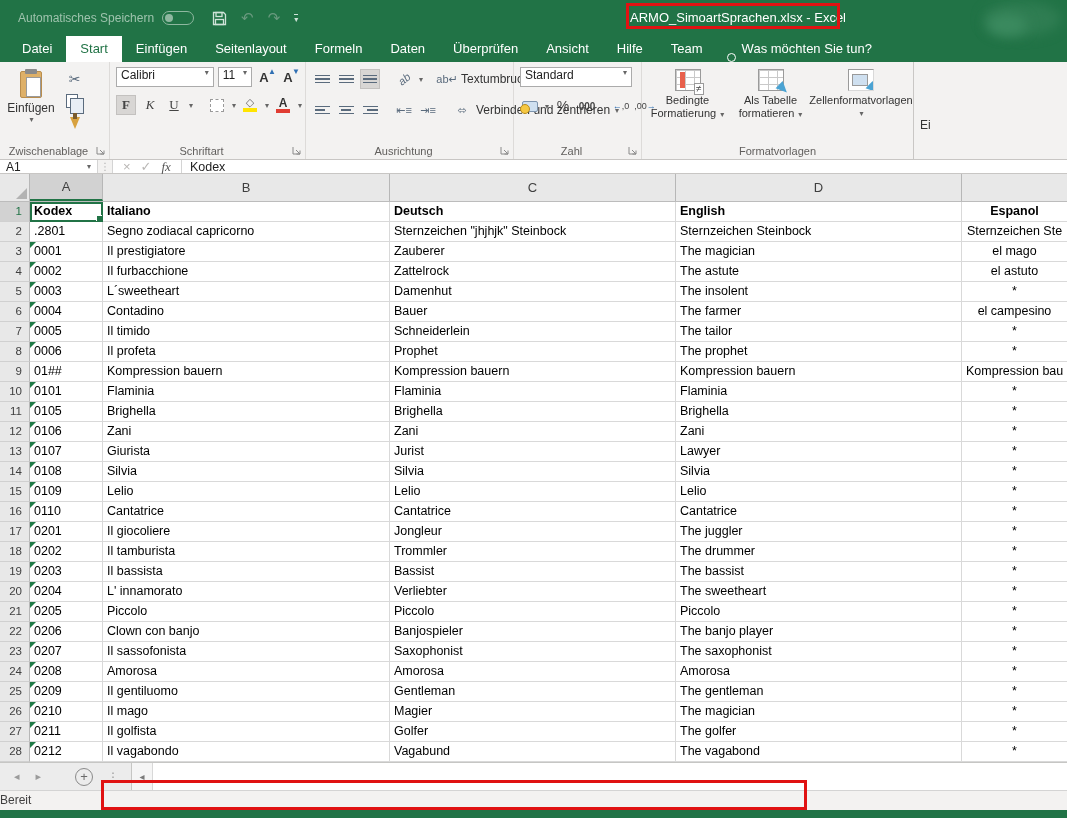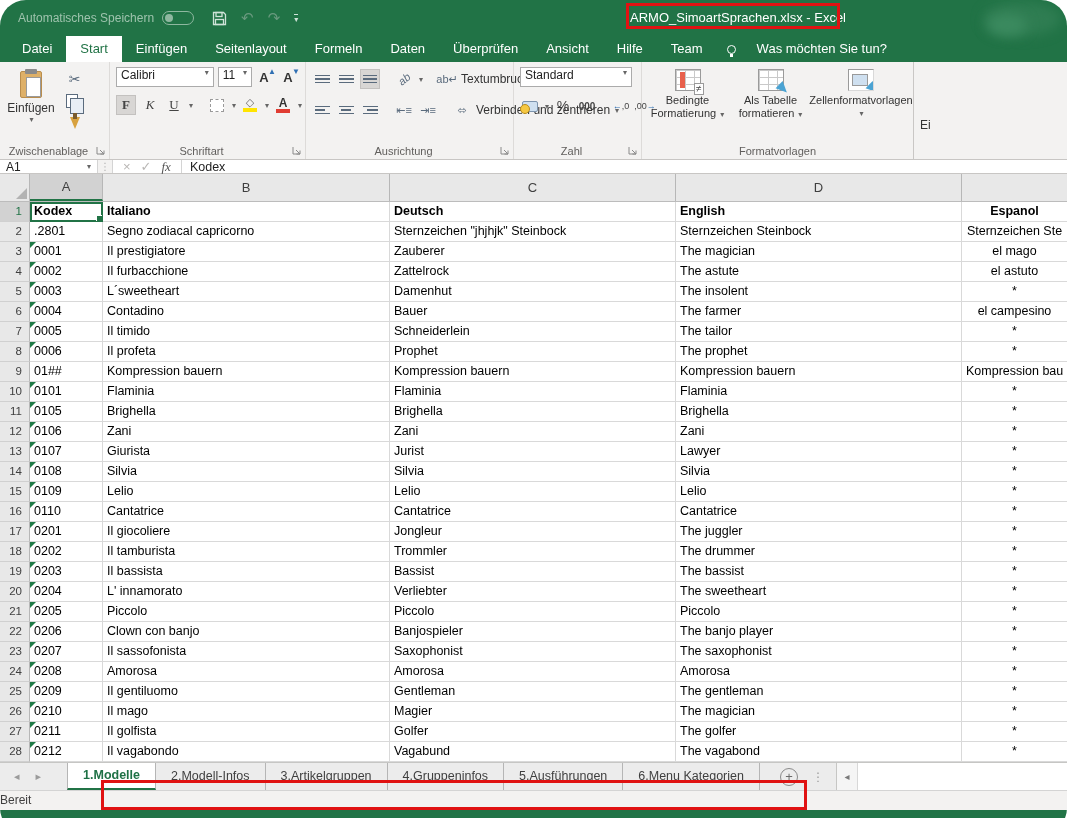--- a/index.html
+++ b/index.html
@@ -1,37 +1,37 @@
 <!DOCTYPE html>
 <html><head>
 <meta charset="utf-8">
 <style>
   * { margin:0; padding:0; box-sizing:border-box; }
   html,body { background:#fff; }
   body { font-family:"Liberation Sans", sans-serif; }
-  #app { position:relative; width:1067px; height:834px; overflow:hidden; background:#fff;border-radius:26px; }
+  #app { position:relative; width:1067px; height:834px; overflow:hidden; background:#fff; }
 
   
   .titlebar { position:relative; height:36px; background:#217346; display:flex; align-items:center; padding:0 10px; color:#fff; }
   .autosave-label { color:#9ec3ad; font-size:12px; margin-left:8px; }
   .toggle { width:32px; height:14px; border:1px solid #8fb8a0; border-radius:8px; margin-left:8px; position:relative; }
   .toggle .knob { position:absolute; left:2px; top:2px; width:8px; height:8px; border-radius:50%; background:#8fb8a0; }
   .qat { display:flex; align-items:center; margin-left:18px; gap:14px; }
   .qat .glyph { font-size:15px; color:#cfe3d8; }
   .qat .dim { color:#69997e; }
   .qat .more { display:inline-block; border-top:1.5px solid #cfe3d8; color:#cfe3d8; font-size:8px; line-height:7px; padding-top:1px; }
   .win-title { position:absolute; left:630px; top:0; width:204px; height:36px; line-height:36px; text-align:center; font-size:13px; color:#fff; white-space:nowrap; }
   .blur-blob1 { position:absolute; right:6px; top:2px; width:78px; height:34px; background:#2f7d52; border-radius:50%; filter:blur(6px); }
   .blur-blob2 { position:absolute; right:40px; top:14px; width:40px; height:22px; background:#3b8a5f; border-radius:50%; filter:blur(6px); }
 
   
   .menubar { height:26px; background:#217346; display:flex; align-items:stretch; color:#fff; font-size:13px; padding-left:8px; }
   .menu-tab { padding:0 14px; line-height:26px; cursor:default; white-space:nowrap; }
   .menu-tab.active { background:#fff; color:#217346; }
-  .tellme { display:flex; align-items:center; gap:21px; padding:0 10px; line-height:26px; }
+  .tellme { display:flex; align-items:flex-end; gap:6px; padding:0 10px; line-height:26px; }
   .bulb { display:inline-block; width:9px; height:9px; border:1.4px solid #fff; border-radius:50%; position:relative; }
   .bulb:after { content:""; position:absolute; left:2px; top:8px; width:3px; height:3px; background:#fff; }
 
   
   .ribbon { height:98px; background:#f3f2f1; border-bottom:1px solid #c8c6c4; display:flex; position:relative; }
   .rgroup { position:relative; border-right:1px solid #dddbd9; padding:5px 5px 18px 6px; height:100%; }
   .rgroup-label { position:absolute; bottom:2px; left:0; right:12px; text-align:center; font-size:11px; color:#605e5c; white-space:nowrap; }
   .launcher { position:absolute; bottom:3px; right:3px; width:10px; height:10px; }
   .rrow { display:flex; align-items:center; gap:4px; }
   .smallbtn { display:flex; align-items:center; justify-content:center; min-width:20px; height:20px; padding:0 2px; font-size:13px; color:#444; }
@@ -653,28 +653,20 @@
           <span class="cell col-e">*</span>
         </div>
       </div>
   </div>
 
   <div class="tabbar">
     <span class="tab-nav">
       <span>◂</span>
       <span>▸</span>
     </span>
-    <span class="sheet-tabs" id="sheet-tabs">
-        <span class="sheet-tab active">1.Modelle</span>
-        <span class="sheet-tab">2.Modell-Infos</span>
-        <span class="sheet-tab">3.Artikelgruppen</span>
-        <span class="sheet-tab">4.Gruppeninfos</span>
-        <span class="sheet-tab">5.Ausführungen</span>
-        <span class="sheet-tab">6.Menu Kategorien</span>
-      </span>
     <span class="addsheet">+</span>
     <span class="tab-dots">⋮</span>
     <span class="hscroll">
       <span class="arr">◂</span>
       <span class="track"></span>
     </span>
   </div>
 
   <div class="statusbar">
     <span>Bereit</span>

